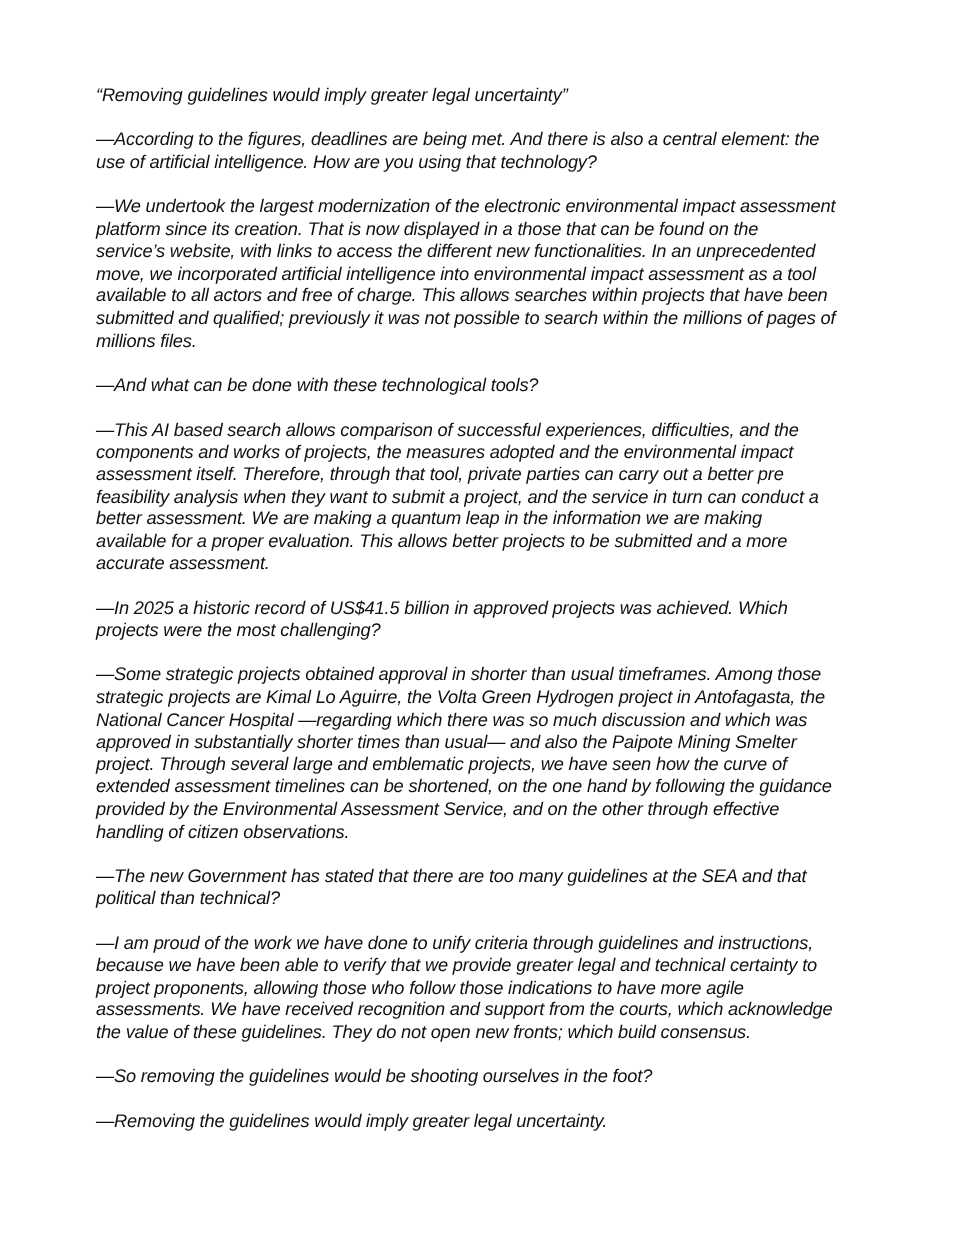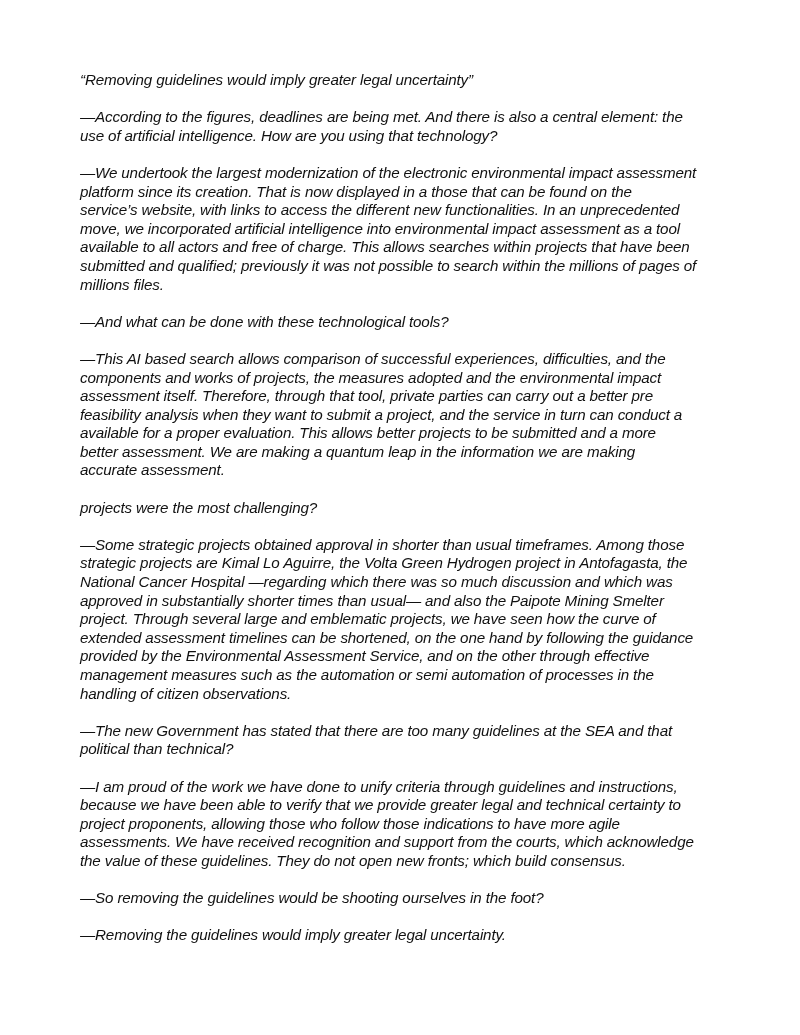--- a/index.html
+++ b/index.html
@@ -59,38 +59,38 @@
 
   <p class="para">
     <span class="line">—And what can be done with these technological tools?</span>
   </p>
 
   <p class="para">
     <span class="line">—This AI based search allows comparison of successful experiences, difficulties, and the</span>
     <span class="line">components and works of projects, the measures adopted and the environmental impact</span>
     <span class="line">assessment itself. Therefore, through that tool, private parties can carry out a better pre</span>
     <span class="line">feasibility analysis when they want to submit a project, and the service in turn can conduct a</span>
+    <span class="line">better assessment. We are making a quantum leap in the information we are making</span>
     <span class="line">available for a proper evaluation. This allows better projects to be submitted and a more</span>
-    <span class="line">better assessment. We are making a quantum leap in the information we are making</span>
     <span class="line">accurate assessment.</span>
   </p>
 
   <p class="para">
+    <span class="line">—In 2025 a historic record of US$41.5 billion in approved projects was achieved. Which</span>
     <span class="line">projects were the most challenging?</span>
   </p>
 
   <p class="para">
     <span class="line">—Some strategic projects obtained approval in shorter than usual timeframes. Among those</span>
     <span class="line">strategic projects are Kimal Lo Aguirre, the Volta Green Hydrogen project in Antofagasta, the</span>
     <span class="line">National Cancer Hospital —regarding which there was so much discussion and which was</span>
     <span class="line">approved in substantially shorter times than usual— and also the Paipote Mining Smelter</span>
     <span class="line">project. Through several large and emblematic projects, we have seen how the curve of</span>
     <span class="line">extended assessment timelines can be shortened, on the one hand by following the guidance</span>
     <span class="line">provided by the Environmental Assessment Service, and on the other through effective</span>
-    <span class="line">management measures such as the automation or semi automation of processes in the</span>
     <span class="line">handling of citizen observations.</span>
   </p>
 
   <p class="para">
     <span class="line">—The new Government has stated that there are too many guidelines at the SEA and that</span>
     <span class="line">political than technical?</span>
   </p>
 
   <p class="para">
     <span class="line">—I am proud of the work we have done to unify criteria through guidelines and instructions,</span>

